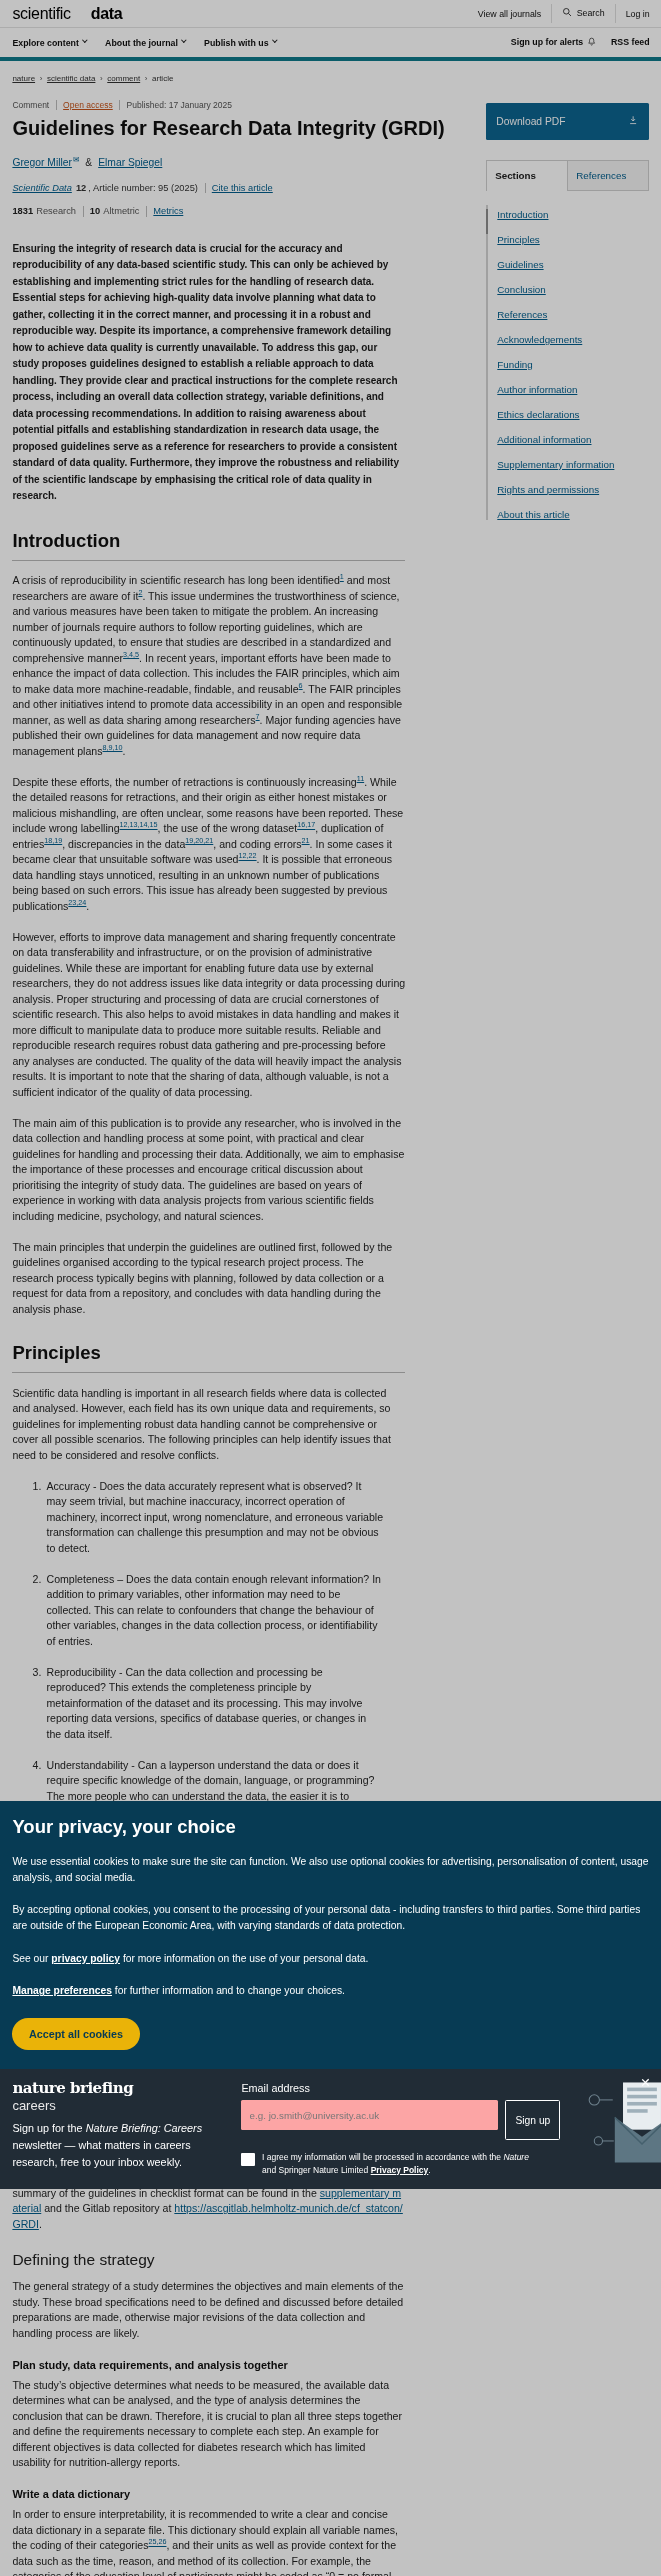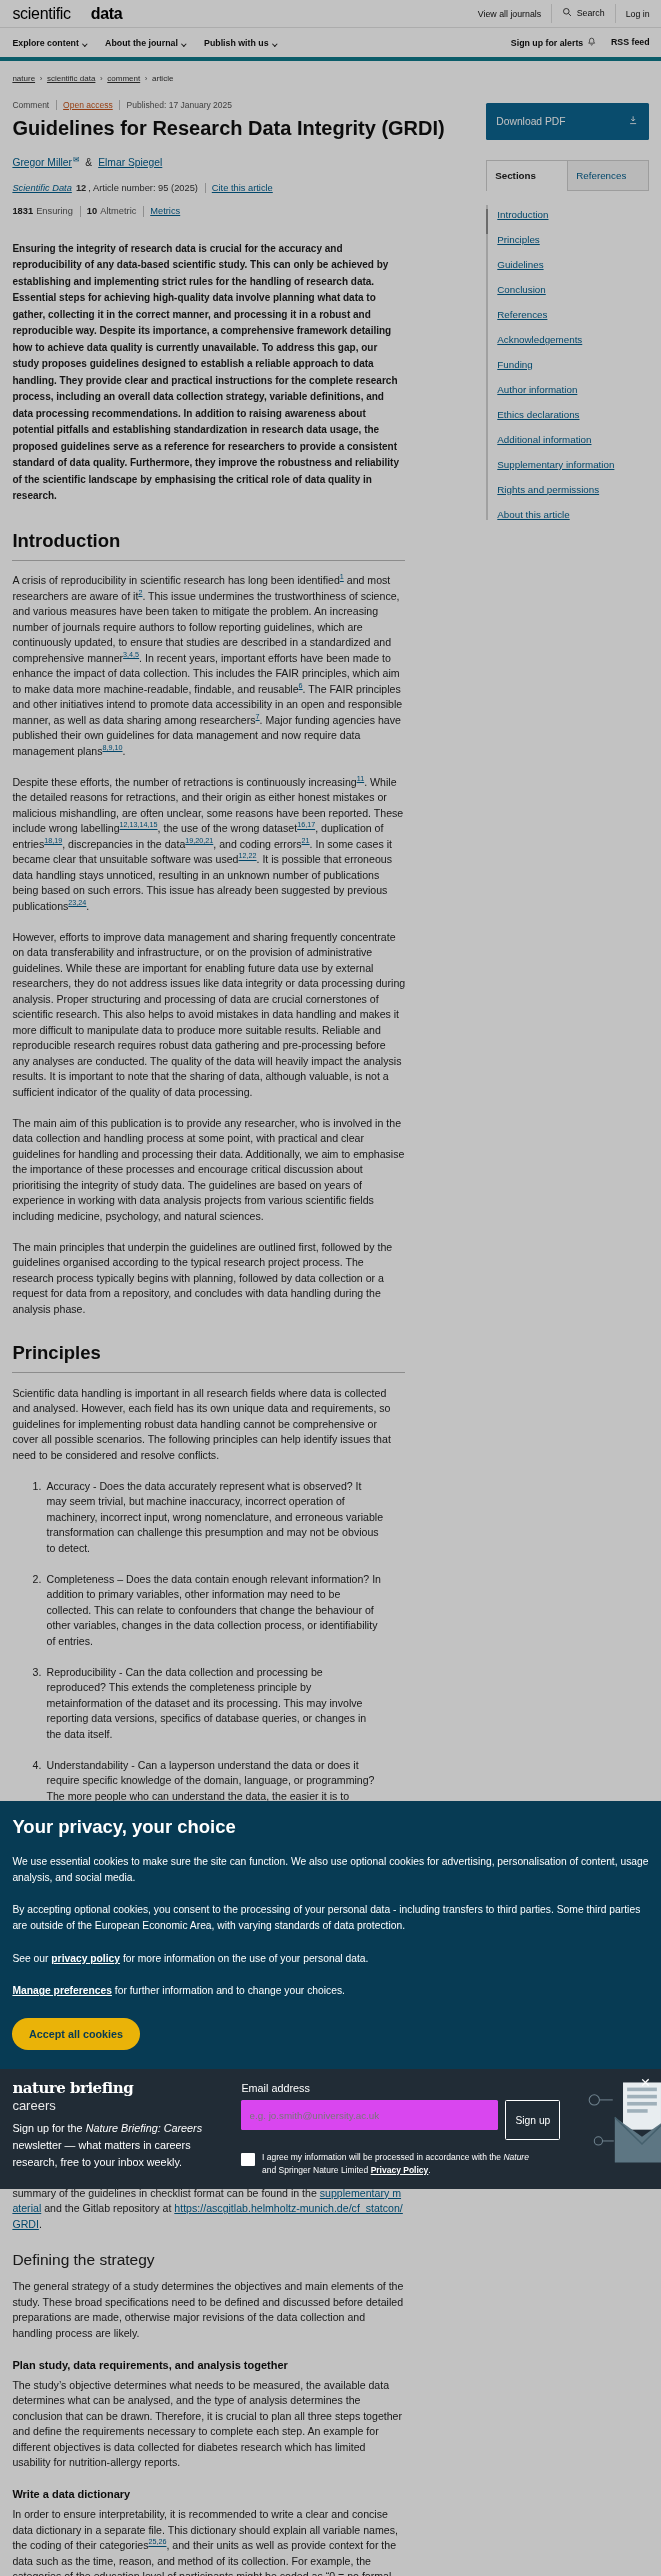--- a/index.html
+++ b/index.html
@@ -22,21 +22,21 @@
   .hdr-top{display:flex;align-items:center;justify-content:space-between;padding:4.1px 12.4px;height:28px;border-bottom:0.5px solid #e3e3e3}
   .logo{font-size:16px;color:#000;letter-spacing:-0.3px}
   .logo .l1{font-weight:400}
   .logo .l2{font-weight:800;margin-left:20px}
   .hdr-links{display:flex;align-items:center;font-size:8.8px;color:#111}
   .hdr-links .item{display:flex;align-items:center;gap:4.1px;cursor:pointer}
   .hdr-links .sep{width:0.5px;height:19.6px;background:#ddd;margin:0 10.3px}
   .hdr-nav{display:flex;justify-content:space-between;align-items:center;height:29px;padding:0 12.4px;font-size:8.8px;font-weight:700;color:#111}
   .nav-left{display:flex;gap:18.5px}
   .nav-right{display:flex;gap:14.4px;align-items:center}
-  .nav-item{cursor:pointer;display:flex;align-items:flex-end}
+  .nav-item{cursor:pointer;display:flex;align-items:flex-start}
   .chev{display:inline-block;width:3.6px;height:3.6px;border-right:1px solid #222;border-bottom:1px solid #222;transform:rotate(45deg);margin-left:4.1px;margin-bottom:1.5px}
   .teal-bar{height:4.1px;background:var(--accent)}
 
   
   .bc{list-style:none;margin:0;padding:13.4px 12.4px 3.1px;font-size:8px;color:#333}
   .bc li{display:inline;text-decoration:underline;cursor:pointer}
   .bc li:last-child{text-decoration:none;cursor:default}
   .bc li:not(:last-child)::after{content:"›";margin:0 4.6px;color:#555;display:inline-block;text-decoration:none}
 
   
@@ -91,21 +91,21 @@
   .accept-btn{background:#eab308;color:var(--privacy);font-weight:700;font-size:10.8px;border:none;border-radius:17px;padding:10.3px 16.5px;cursor:pointer;margin-top:2.1px}
 
   .briefing{background:var(--briefing);color:#fff;padding:10.3px 12.4px 12.4px;position:relative;display:flex;gap:23px}
   .b-left{width:206px;flex:none}
   .b-logo{font-family:"DejaVu Serif",serif;font-weight:700;font-size:15px;letter-spacing:-0.5px}
   .b-careers{font-size:13px;font-weight:400;color:#e8e8e8;margin-top:1px}
   .b-text{font-size:10.8px;line-height:1.55;margin-top:7.2px}
   .b-form{width:319px;flex:none;padding-top:3.1px}
   .b-label{font-size:10.8px;margin-bottom:6.2px}
   .b-row{display:flex;gap:7.2px}
-  .b-input{flex:1;height:30px;border:none;border-radius:1.5px;padding:0 8.2px;font-size:9.8px;color:#333;background:#d946ef;font-family:"Liberation Sans",sans-serif}
+  .b-input{flex:1;height:30px;border:none;border-radius:1.5px;padding:0 8.2px;font-size:9.8px;color:#333;background:#fca5a5;font-family:"Liberation Sans",sans-serif}
   .b-input::placeholder{color:#777}
   .b-signup{width:55px;height:40px;background:transparent;border:0.5px solid #fff;border-radius:1.5px;color:#fff;font-size:10.3px;cursor:pointer;font-family:"Liberation Sans",sans-serif}
   .b-consent{display:flex;gap:7.2px;margin-top:10.3px;font-size:8.5px;line-height:1.5;max-width:289px}
   .b-check{width:13.4px;height:13.4px;background:#fff;border-radius:1px;flex:none;margin-top:2.1px;cursor:pointer}
   .b-close{position:absolute;top:8.2px;right:11.3px;font-size:12.4px;color:#fff;cursor:pointer;line-height:1}
   .b-art{flex:1;display:flex;justify-content:flex-end;padding-right:18.5px}
 </style>
 </head>
 <body>
 
@@ -186,21 +186,21 @@
     <div class="citation">
       <span class="j">Scientific Data</span>
       <span class="vol">12</span>
       <span>, Article number: 95 (2025)</span>
       <span class="pipe"></span>
       <span class="cite">Cite this article</span>
     </div>
 
     <div class="metrics">
       <b>1831</b>
-      <span>Ensuring</span>
+      <span>Research</span>
       <span class="pipe"></span>
       <b>10</b>
       <span>Altmetric</span>
       <span class="pipe"></span>
       <span class="mlink">Metrics</span>
     </div>
 
     <p class="abstract">Ensuring the integrity of research data is crucial for the accuracy and reproducibility of any data-based scientific study. This can only be achieved by establishing and implementing strict rules for the handling of research data. Essential steps for achieving high-quality data involve planning what data to gather, collecting it in the correct manner, and processing it in a robust and reproducible way. Despite its importance, a comprehensive framework detailing how to achieve data quality is currently unavailable. To address this gap, our study proposes guidelines designed to establish a reliable approach to data handling. They provide clear and practical instructions for the complete research process, including an overall data collection strategy, variable definitions, and data processing recommendations. In addition to raising awareness about potential pitfalls and establishing standardization in research data usage, the proposed guidelines serve as a reference for researchers to provide a consistent standard of data quality. Furthermore, they improve the robustness and reliability of the scientific landscape by emphasising the critical role of data quality in research.</p>
 
     <h2 class="section">Introduction</h2>

